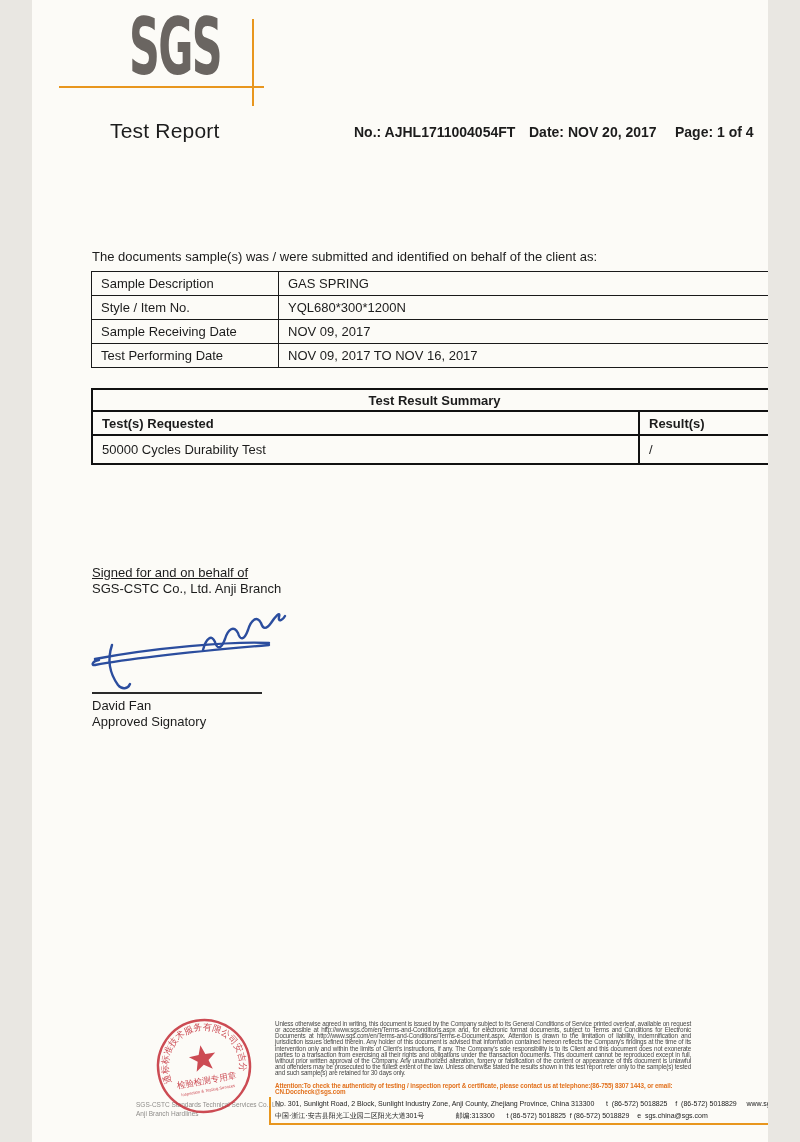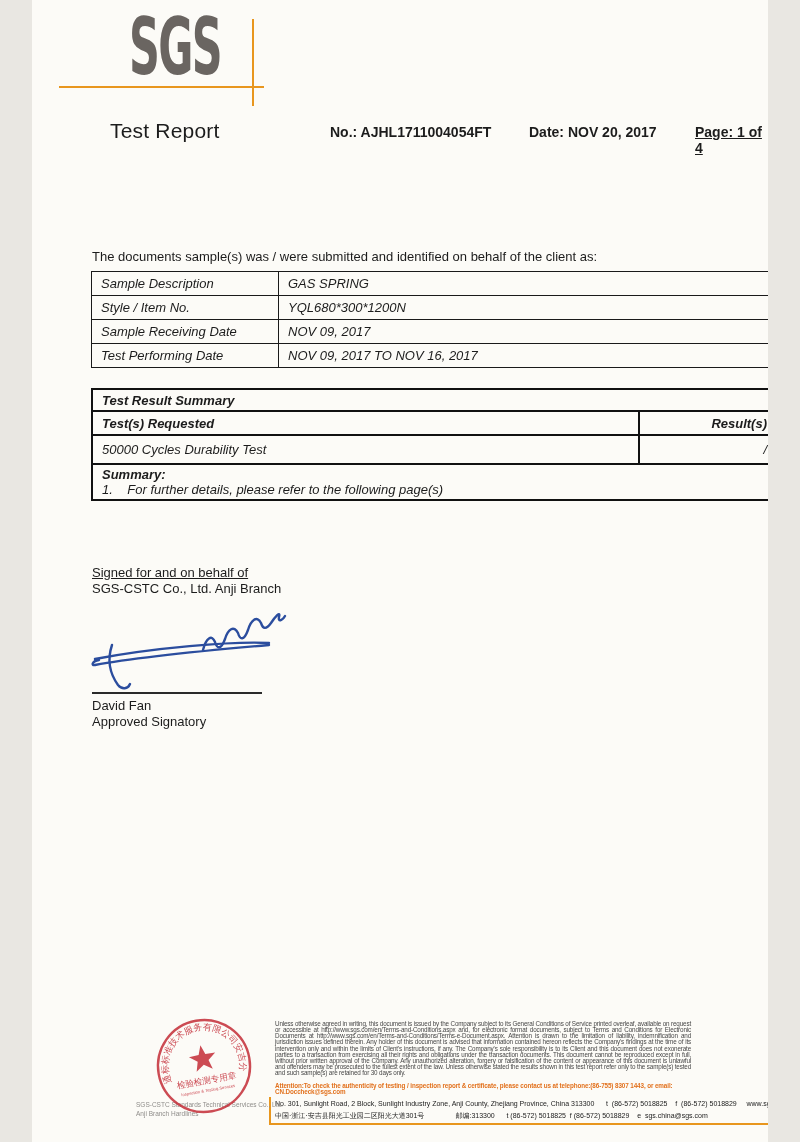--- a/index.html
+++ b/index.html
@@ -16,43 +16,43 @@
     font-family:"DejaVu Sans","Liberation Sans",sans-serif;
     font-weight:bold;font-size:78px;line-height:78px;color:#6a6561;
     transform:scaleX(0.55);transform-origin:left top;letter-spacing:-3px;
   }
   .cross-h{position:absolute;left:27px;top:86px;width:205px;height:2px;background:#e8961e;}
   .cross-v{position:absolute;left:220px;top:19px;width:2px;height:87px;background:#e8961e;}
 
   
   .report-title{position:absolute;left:78px;top:119px;font-size:21px;font-weight:normal;letter-spacing:0.2px;}
   .hmeta{position:absolute;top:124px;font-size:14px;font-weight:bold;}
-  .h-no{left:270px;padding-left:28px;}
+  .h-no{left:294px;padding-left:28px;}
   .h-date{left:497px;}
-  .h-page{left:663px;text-decoration:underline;}
+  .h-page{left:643px;}
 
   .client-name{position:absolute;left:60px;top:175px;font-size:13.5px;font-weight:bold;letter-spacing:0.2px;}
   .client-address{position:absolute;left:60px;top:197px;font-size:13px;}
 
   .intro{position:absolute;left:60px;top:249px;font-size:13px;}
 
   
-  table{border-collapse:collapse;position:absolute;background:transparent;font-style:italic;}
+  table{border-collapse:collapse;position:absolute;background:transparent;}
   .sample-table{left:59px;top:271px;width:687px;}
   .sample-table td{
     border:1.5px solid #1a1a1a;font-size:13px;padding:3px 9px;height:17px;vertical-align:middle;
   }
   .sample-table td.lbl{width:168px;}
 
   
   .result-table{left:59px;top:388px;width:687px;}
   .result-table td{border:2px solid #111;font-size:13px;padding:2px 9px;vertical-align:middle;}
-  .t-title{text-align:left;font-weight:bold;height:16px;}
+  .t-title{text-align:center;font-weight:bold;height:16px;}
   .t-h{font-weight:bold;height:18px;}
-  .t-c{text-align:right;width:118px;}
+  .t-c{text-align:left;width:118px;}
   .result-table td.data{height:23px;}
   .sum-cell{padding:3px 9px 5px 9px;}
   .sum-l{font-weight:bold;font-size:13px;}
   .sum-i{font-size:13px;white-space:pre;}
 
   
   .signed1{position:absolute;left:60px;top:565px;font-size:13px;text-decoration:underline;}
   .signed2{position:absolute;left:60px;top:581px;font-size:13px;}
   .sig-svg{position:absolute;left:50px;top:595px;}
   .sig-line{position:absolute;left:60px;top:692px;width:170px;height:2px;background:#2a2a2a;}
@@ -126,26 +126,20 @@
       <td class="t-title" colspan="2">Test Result Summary</td>
     </tr>
     <tr>
       <td class="t-h">Test(s) Requested</td>
       <td class="t-h t-c">Result(s)</td>
     </tr>
     <tr>
       <td class="data">50000 Cycles Durability Test</td>
       <td class="data t-c">/</td>
     </tr>
-    <tr>
-      <td class="sum-cell" colspan="2">
-        <div class="sum-l">Summary:</div>
-        <div class="sum-i">1.    For further details, please refer to the following page(s)</div>
-      </td>
-    </tr>
   </tbody>
     </table>
 
   <div class="signed1">Signed for and on behalf of</div>
   <div class="signed2">SGS-CSTC Co., Ltd. Anji Branch</div>
 
   <svg class="sig-svg" width="215" height="100" viewBox="0 0 215 100">
     <g fill="none" stroke="#2b4d9e" stroke-width="2.4" stroke-linecap="round" stroke-linejoin="round">
       <path d="M13 64 C70 53 150 46 187 48"></path>
       <path d="M187 50 C130 55 55 62 13 70 C9 71 10 66 17 65"></path>

